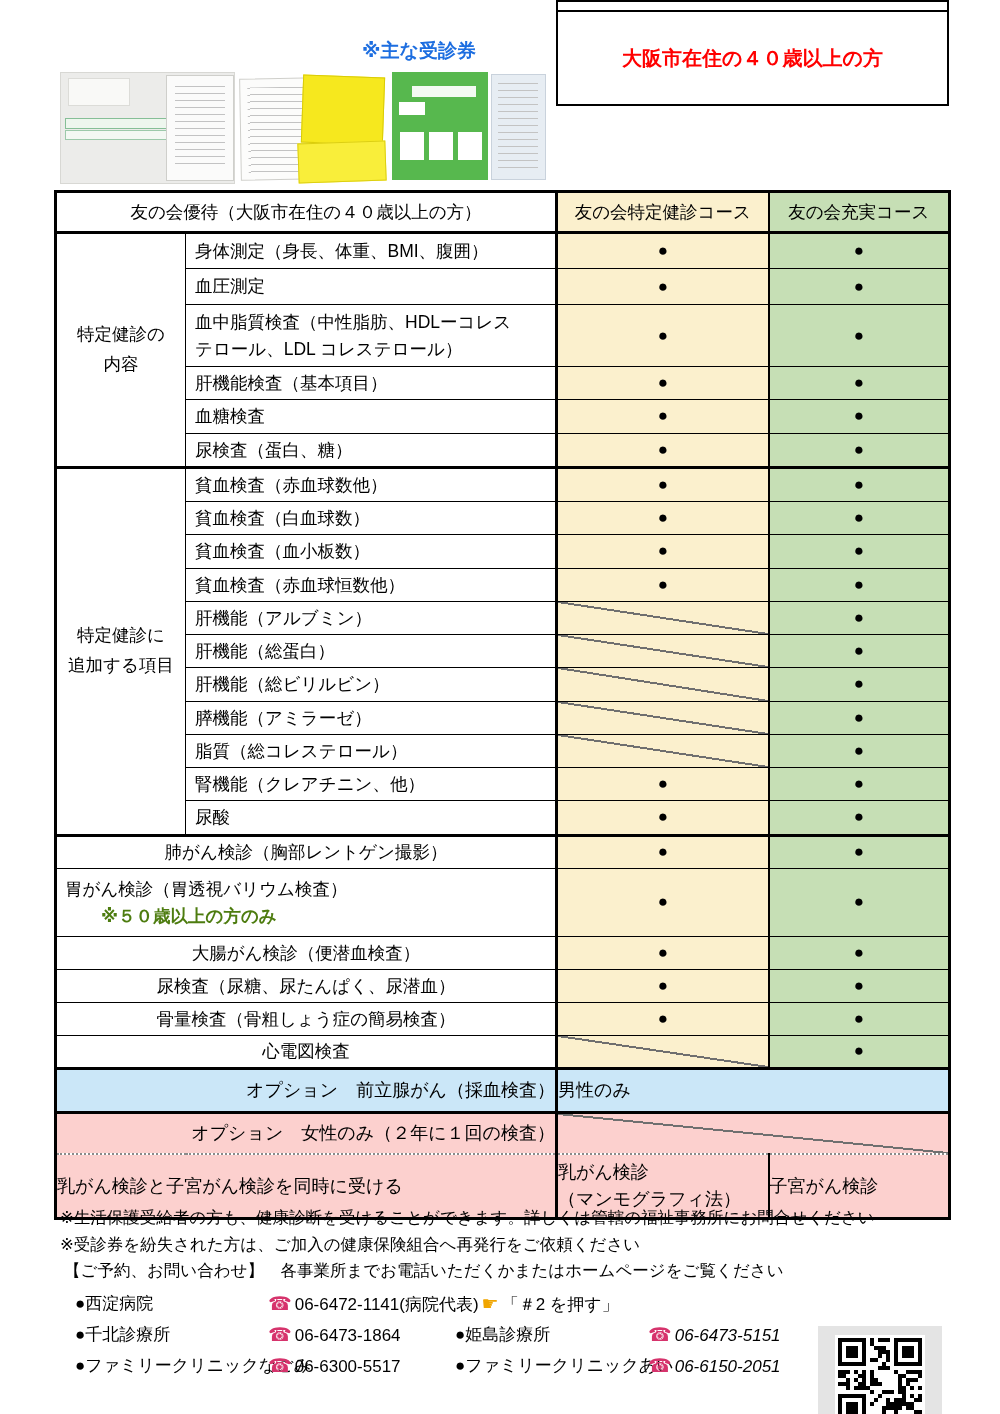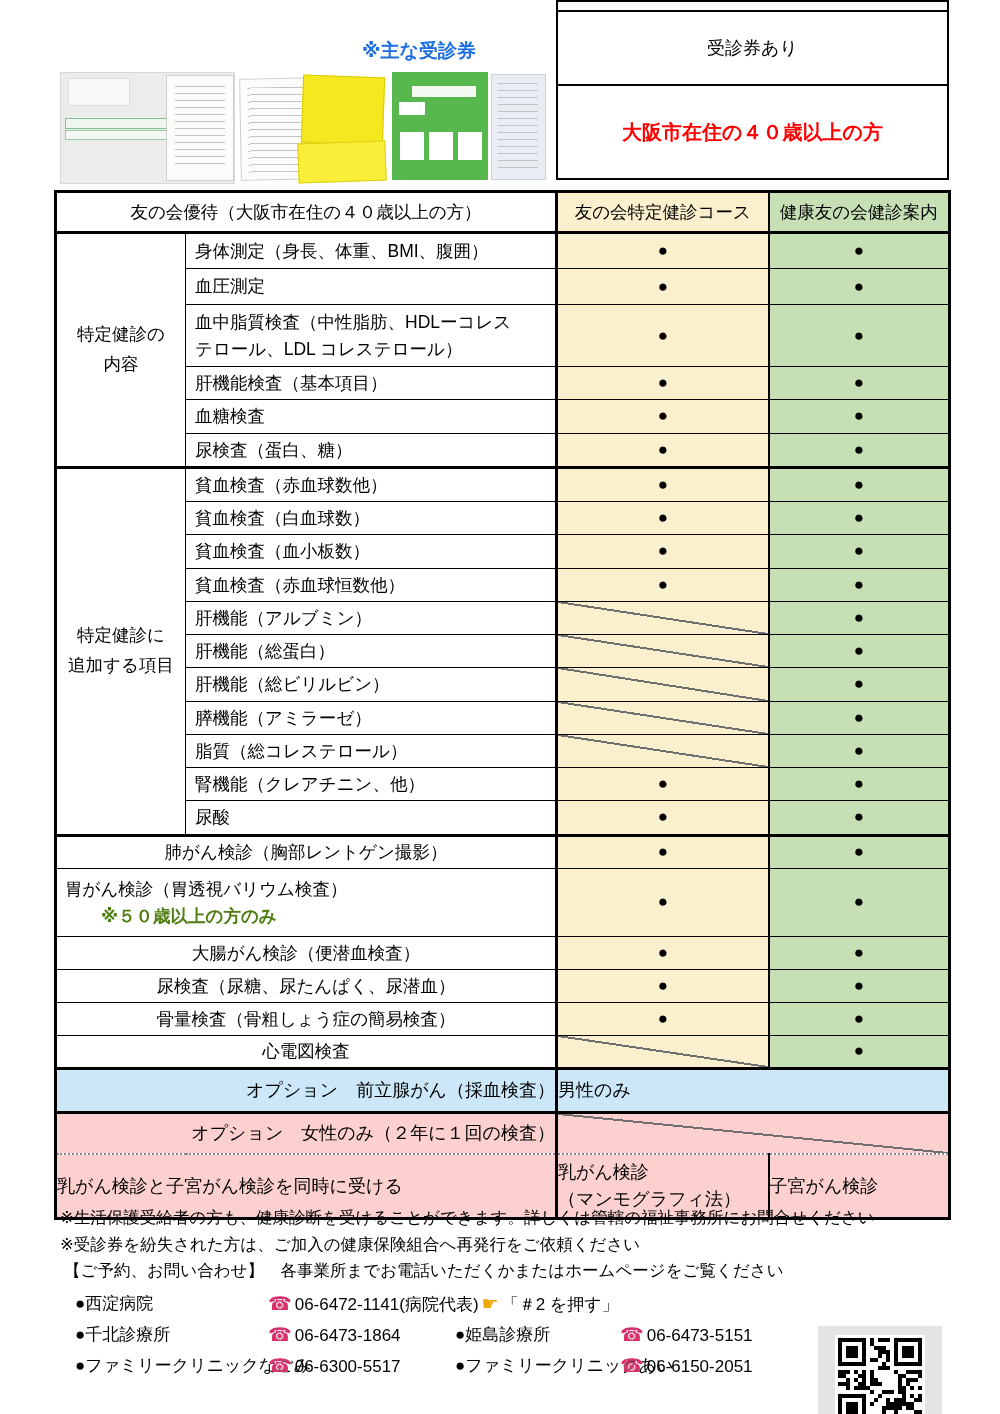--- a/index.html
+++ b/index.html
@@ -72,21 +72,21 @@
   
   .footer{position:absolute;left:0;top:1204px;width:1000px;}
   .note{margin-left:60px;font-size:16.5px;line-height:26.5px;}
   .note.b3{margin-left:64px;}
   .contacts{position:relative;height:100px;margin-top:8px;font-size:17px;}
   .cline{position:absolute;left:0;width:1000px;height:30px;}
   .cl1{top:0;} .cl2{top:31px;} .cl3{top:62px;}
   .cname1{position:absolute;left:75px;}
   .cphone1{position:absolute;left:268px;}
   .cname2{position:absolute;left:455px;}
-  .cphone2{position:absolute;left:620px;}
+  .cphone2{position:absolute;left:648px;font-style:italic;}
   .tel{color:#d6336c;font-size:19px;margin-right:3px;}
   .finger{color:#f0a500;font-size:19px;margin:0 3px;}
   .qrbox{position:absolute;left:818px;top:34px;width:124px;height:154px;background:#e4e4e4;box-sizing:border-box;padding-top:9px;}
   .qrwhite{width:90px;height:90px;background:#fff;margin:0 auto;display:flex;align-items:center;justify-content:center;}
 </style>
 </head>
 <body>
 
 <div class="page">
 
@@ -116,37 +116,36 @@
     <span class="b1"></span>
     <span class="b2"></span>
     <span class="b3"></span>
     <span class="sheet">
         <i class="lines"></i>
       </span>
   </div>
 
   <div class="right-col">
     <div class="right-row0"></div>
-    <div class="right-row1">受診券あり</div>
     <div class="right-row2">大阪市在住の４０歳以上の方</div>
   </div>
 
   <div class="tblwrap">
     <table class="tbl">
       <colgroup>
         <col style="width:130px">
           <col style="width:371px">
           <col style="width:212px">
           <col style="width:181px">
       </colgroup>
       <tbody>
         <tr class="head">
           <td colspan="2" class="v-item">友の会優待（大阪市在住の４０歳以上の方）</td>
           <td class="bg1 v-c1">友の会特定健診コース</td>
-          <td class="bg2">健康友の会健診案内</td>
+          <td class="bg2">友の会充実コース</td>
         </tr>
       </tbody>
       <tbody id="rows">
           <tr style="height: 36px;">
             <td class="group" rowspan="6">特定健診の
 内容</td>
             <td class="item v-item">身体測定（身長、体重、BMI、腹囲）</td>
             <td class="mark bg1 v-c1">●</td>
             <td class="mark bg2">●</td>
           </tr>

